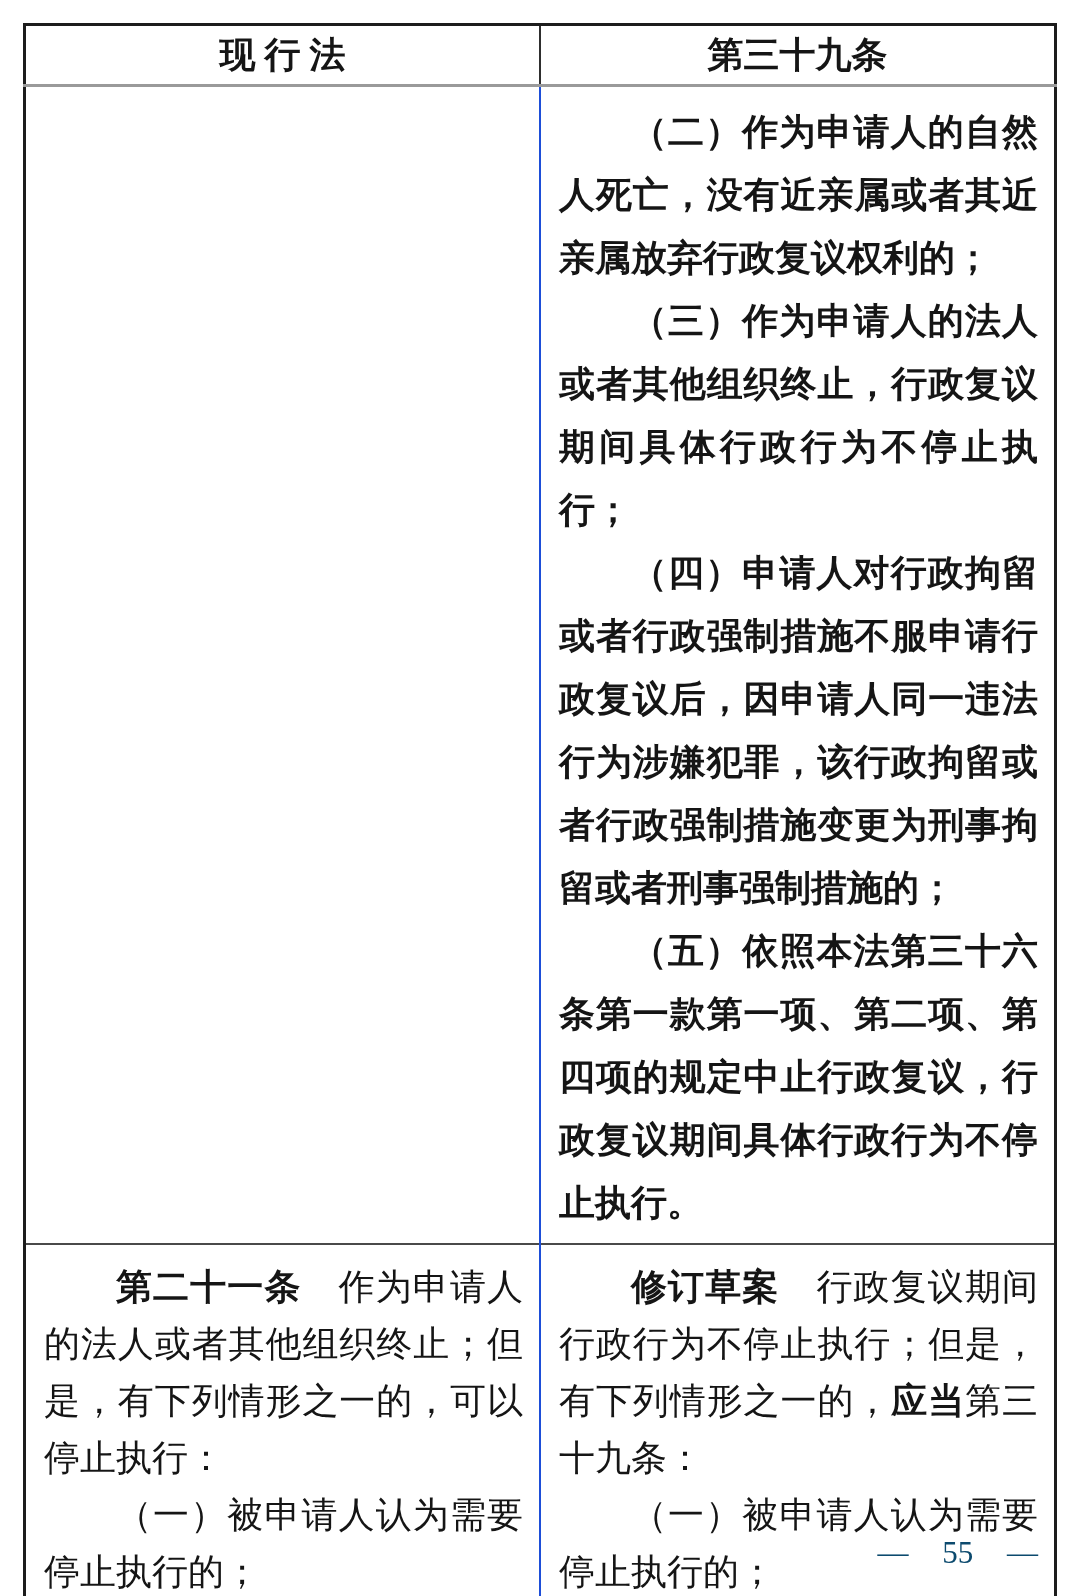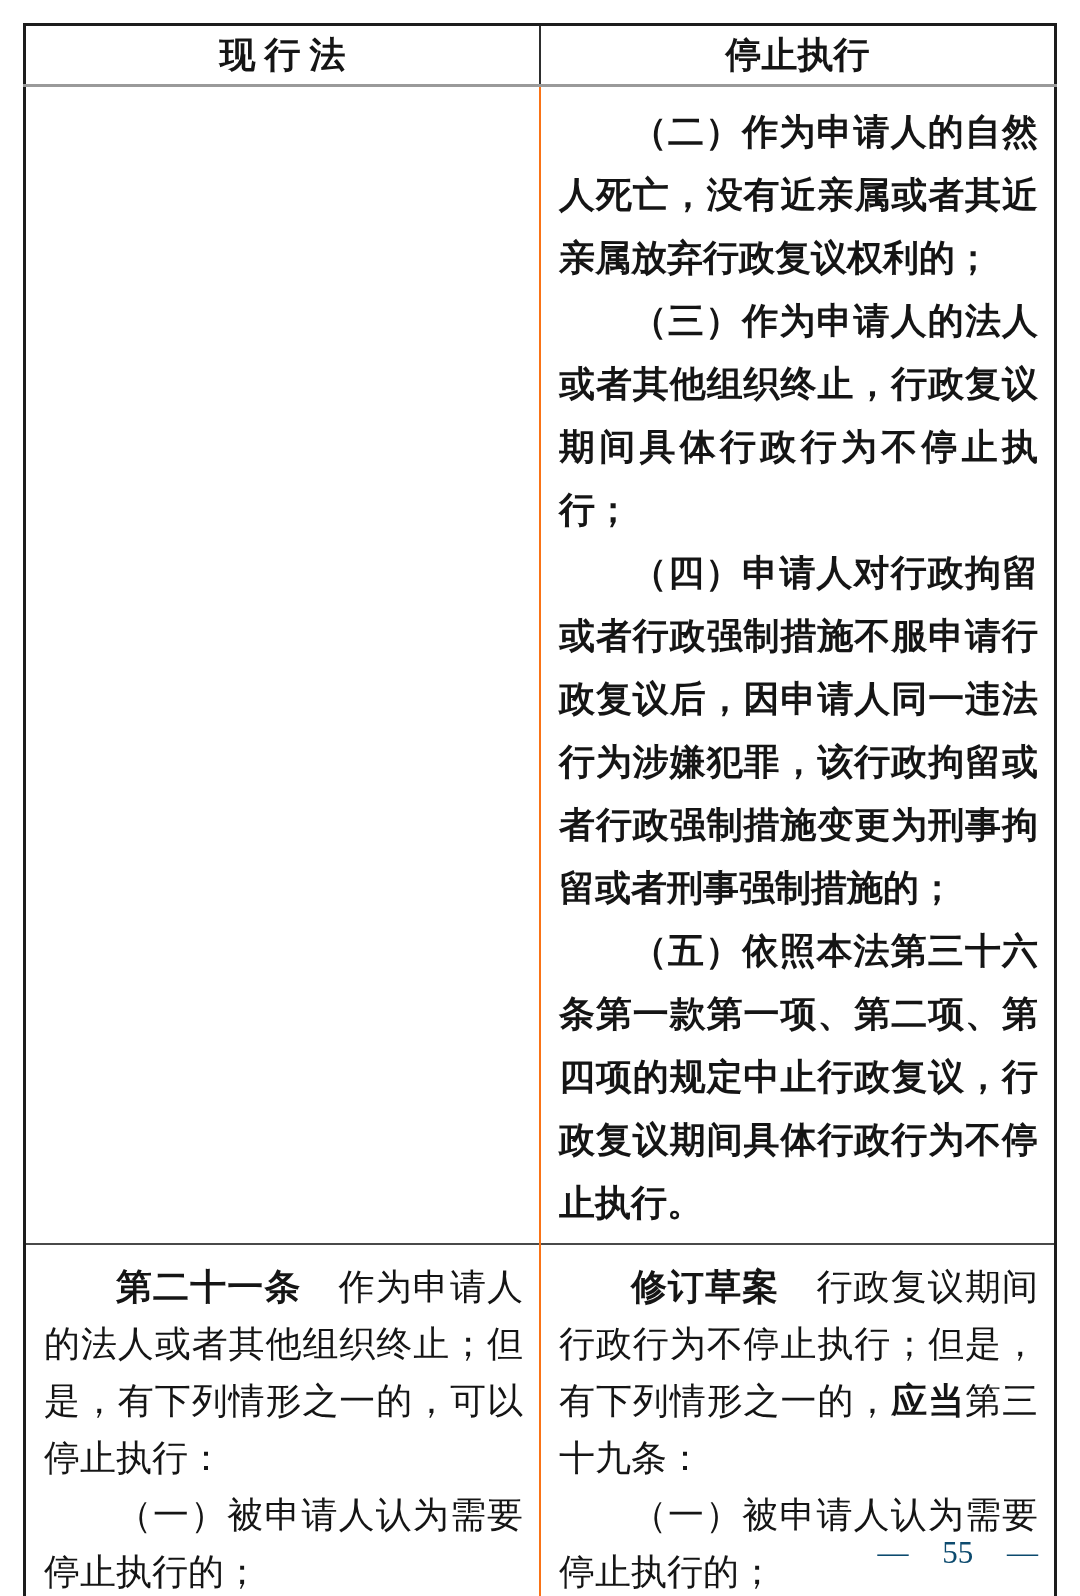--- a/index.html
+++ b/index.html
@@ -33,21 +33,21 @@
     font-size: 36px;
     font-weight: bold;
     border-bottom: 3px solid #9a9a9a;
     border-left: 2px solid #2e2e2e;
     padding: 0;
   }
   table.law-table th:first-child { border-left: none; }
   table.law-table td {
     width: 50%;
     vertical-align: top;
-    border-left: 2px solid #f97316;
+    border-left: 2px solid #1d4ed8;
     border-top: 2px solid #4a4a4a;
     padding: 14px 16px 8px 18px;
     font-size: 36px;
   }
   table.law-table td:first-child { border-left: none; }
   table.law-table tr.row-0 td { border-top: none; line-height: 63px; height: 910px; }
   table.law-table tr.row-1 td { line-height: 57px; height: 500px; }
   td p {
     margin: 0;
     text-indent: 2em;
@@ -66,21 +66,21 @@
   }
 </style>
 </head>
 <body>
 
 <div class="page">
   <table class="law-table">
     <thead>
       <tr>
         <th>现 行 法</th>
-        <th>停止执行</th>
+        <th>第三十九条</th>
       </tr>
     </thead>
     <tbody>
         <tr class="row-0">
           <td></td>
           <td>
             <p><b>（二）作为申请人的自然人死亡，没有近亲属或者其近亲属放弃行政复议权利的；</b></p>
             <p><b>（三）作为申请人的法人或者其他组织终止，行政复议期间具体行政行为不停止执行；</b></p>
             <p><b>（四）申请人对行政拘留或者行政强制措施不服申请行政复议后，因申请人同一违法行为涉嫌犯罪，该行政拘留或者行政强制措施变更为刑事拘留或者刑事强制措施的；</b></p>
             <p><b>（五）依照本法第三十六条第一款第一项、第二项、第四项的规定中止行政复议，行政复议期间具体行政行为不停止执行。</b></p>

